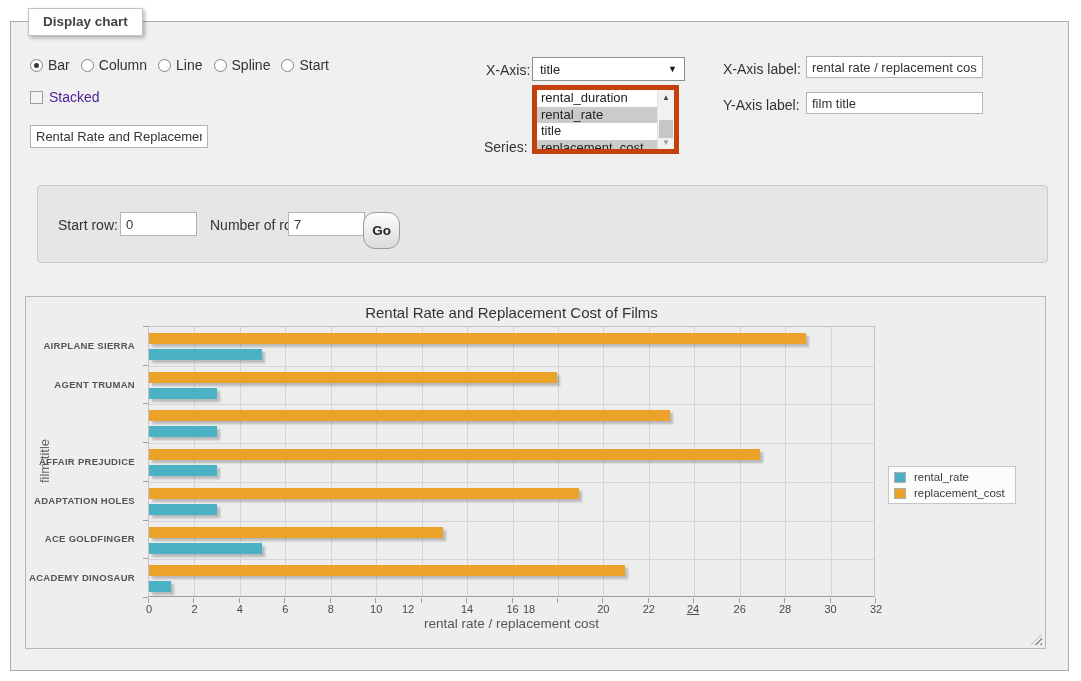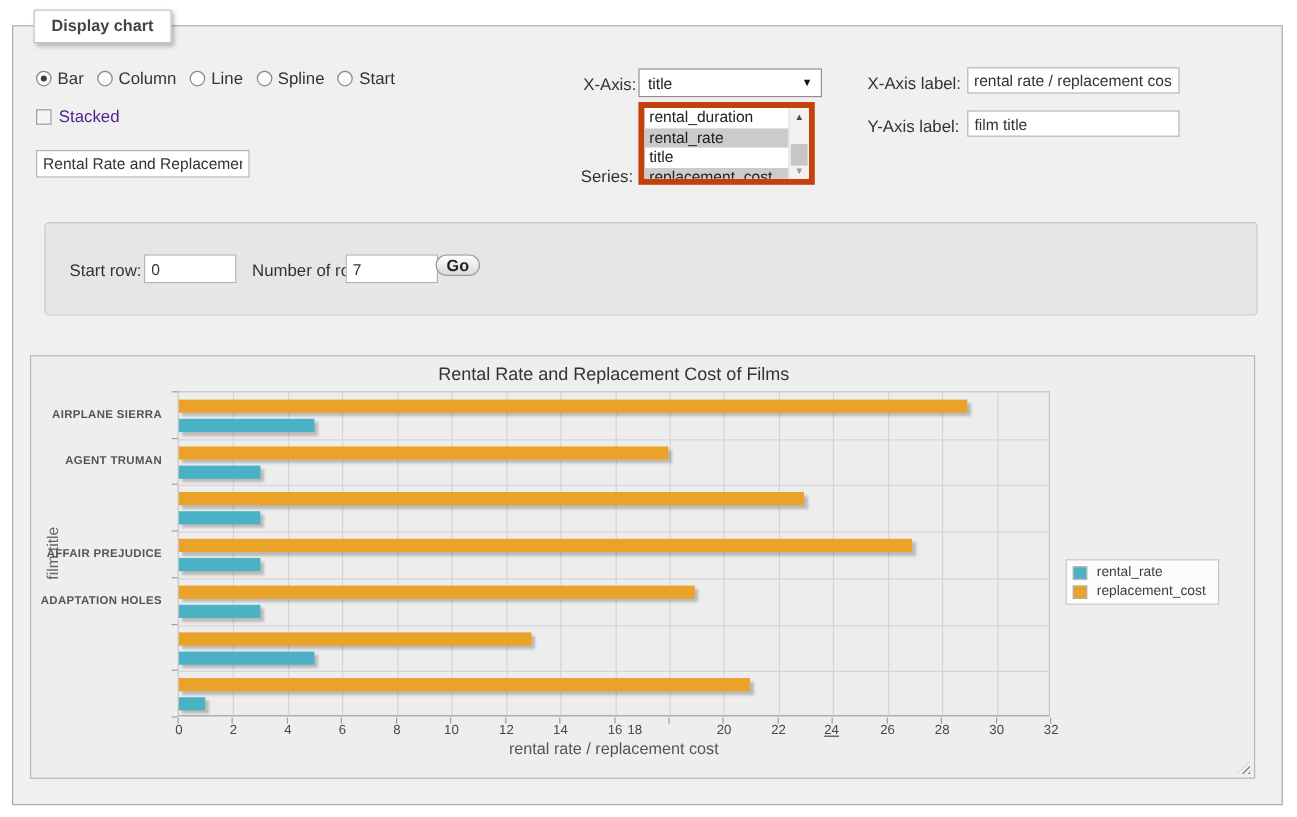--- a/index.html
+++ b/index.html
@@ -33,21 +33,21 @@
   .list-option { height:16.5px; line-height:16.5px; font-size:13px; color:#222; padding-left:4px; white-space:nowrap; overflow:hidden; }
   .list-option.selected { background:#cbcbcb; }
   .vscroll { position:absolute; right:0; top:0; width:17px; height:100%; background:#f1f1f1; border-left:1px solid #e2e2e2; }
   .vscroll .up, .vscroll .dn { position:absolute; left:0; width:100%; height:14px; display:flex; align-items:center; justify-content:center; font-size:8px; color:#4a4a4a; }
   .vscroll .up { top:0; } .vscroll .dn { bottom:0; color:#9a9a9a; }
   .vscroll .thumb { position:absolute; left:1px; right:1px; top:30px; height:18px; background:#c6c6c6; }
 
   
   .rows-panel { position:absolute; left:37px; top:185px; width:1011px; height:78px; background:#e6e6e6;
     border:1px solid #c9c9c9; border-radius:4px; }
-  .go-btn { position:absolute; left:363px; top:212px; width:37px; height:18px; border:1px solid #9a9a9a; border-radius:12px;
+  .go-btn { position:absolute; left:363px; top:212px; width:37px; height:37px; border:1px solid #9a9a9a; border-radius:12px;
     background:linear-gradient(#fefefe,#dadada); font-size:13.5px; font-weight:bold; color:#222;
     display:flex; align-items:center; justify-content:center; cursor:pointer; font-family:"Liberation Sans",sans-serif;text-align:right; }
 
   
   .chart-container { position:absolute; left:25px; top:296px; width:1021px; height:353px;
     background:#eeeeee; border:1px solid #b7b7b7; }
   .chart-title { position:absolute; left:122px; top:7px; width:727px; text-align:center; font-size:15px; color:#333; }
   .plot { position:absolute; left:122px; top:29px; width:727px; height:271px; background:#ededed;
     border:1px solid #c4c4c4; border-bottom-color:#9e9e9e; }
   .vgrid { position:absolute; top:0; bottom:0; width:1px; background:#d5d5d5; }
@@ -204,20 +204,22 @@
       <div class="lrow">
         <span class="swatch" style="background: rgb(234, 162, 40);"></span>
         <span>replacement_cost</span>
       </div>
     </div>
   <div class="resize-handle"></div>
 <div class="ylab" style="top: 29px; height: 38.7143px;">AIRPLANE SIERRA</div>
     <div class="ylab" style="top: 67.7143px; height: 38.7143px;">AGENT TRUMAN</div>
     <div class="ylab" style="top: 183.857px; height: 38.7143px;">ADAPTATION HOLES</div>
     <div class="ylab" style="top: 145.143px; height: 38.7143px;">AFFAIR PREJUDICE</div>
+    <div class="ylab" style="top: 222.571px; height: 38.7143px;">ACE GOLDFINGER</div>
+    <div class="ylab" style="top: 261.286px; height: 38.7143px;">ACADEMY DINOSAUR</div>
     <div class="ltick" style="top: 29px;"></div>
     <div class="ltick" style="top: 68px;"></div>
     <div class="ltick" style="top: 106px;"></div>
     <div class="ltick" style="top: 145px;"></div>
     <div class="ltick" style="top: 184px;"></div>
     <div class="ltick" style="top: 223px;"></div>
     <div class="ltick" style="top: 261px;"></div>
     <div class="ltick" style="top: 300px;"></div>
     <div class="btick" style="left: 122px;"></div>
     <div class="xlab" style="left: 123px;">0</div>
@@ -225,21 +227,21 @@
     <div class="xlab" style="left: 168.438px;">2</div>
     <div class="btick" style="left: 212.875px;"></div>
     <div class="xlab" style="left: 213.875px;">4</div>
     <div class="btick" style="left: 258.312px;"></div>
     <div class="xlab" style="left: 259.312px;">6</div>
     <div class="btick" style="left: 303.75px;"></div>
     <div class="xlab" style="left: 304.75px;">8</div>
     <div class="btick" style="left: 349.188px;"></div>
     <div class="xlab" style="left: 350.188px;">10</div>
     <div class="btick" style="left: 394.625px;"></div>
-    <div class="xlab" style="left: 396px;">12</div>
+    <div class="xlab" style="left: 382px;">12</div>
     <div class="btick" style="left: 440.062px;"></div>
     <div class="xlab" style="left: 441.062px;">14</div>
     <div class="btick" style="left: 485.5px;"></div>
     <div class="xlab" style="left: 486.5px;">16</div>
     <div class="btick" style="left: 530.938px;"></div>
     <div class="xlab" style="left: 503px;">18</div>
     <div class="btick" style="left: 576.375px;"></div>
     <div class="xlab" style="left: 577.375px;">20</div>
     <div class="btick" style="left: 621.812px;"></div>
     <div class="xlab" style="left: 622.812px;">22</div>

